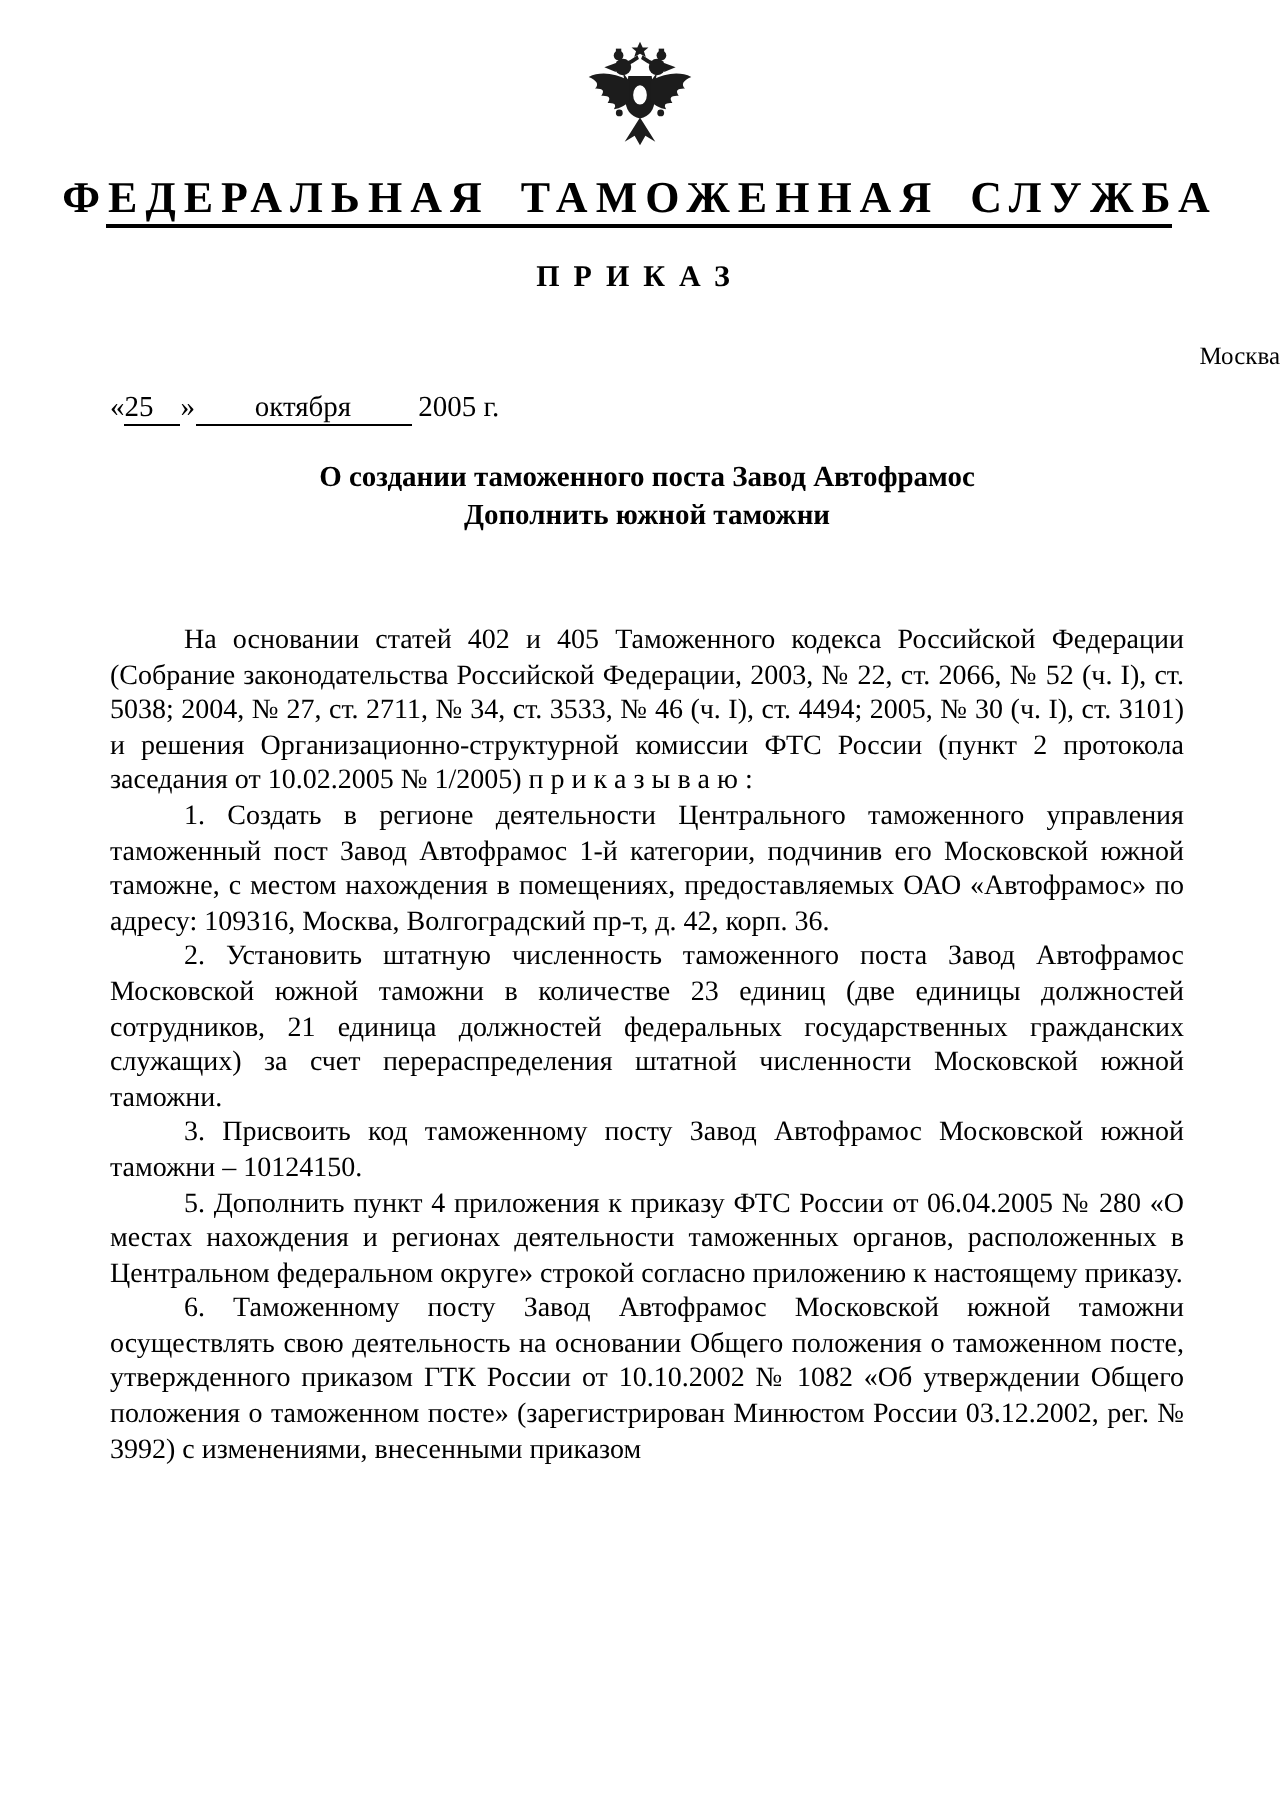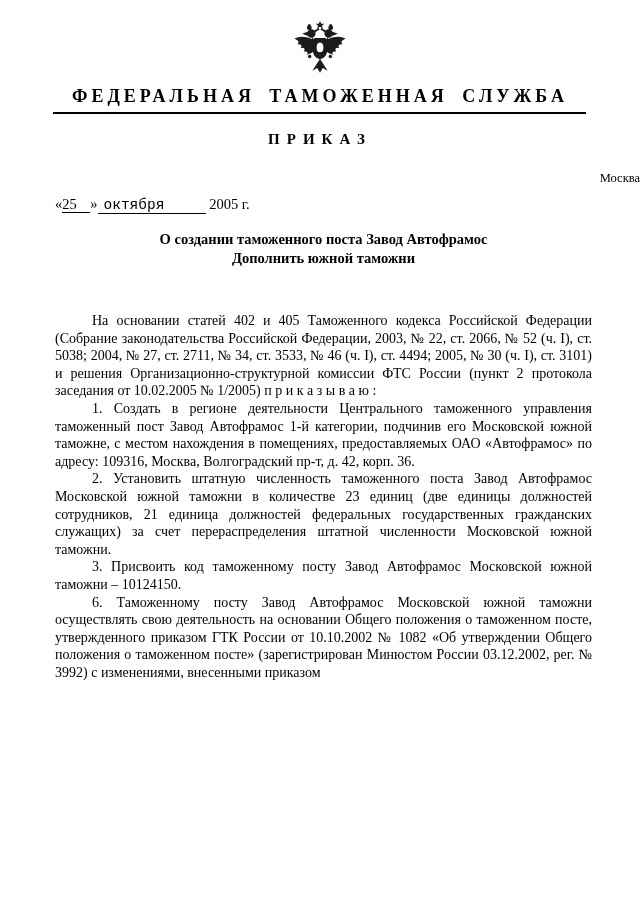--- a/index.html
+++ b/index.html
@@ -13,21 +13,21 @@
     overflow:hidden;
   }
   .emblem{
     position:absolute;top:20px;left:0;width:100%;
     display:flex;justify-content:center;
   }
   .org-name{
     position:absolute;top:86px;left:0;width:100%;
     text-align:center;
     font-weight:bold;
-    font-size:18px;
+    font-size:22px;
     letter-spacing:4px;
     word-spacing:6px;
     white-space:nowrap;
   }
   .header-rule{
     position:absolute;top:112px;left:53px;width:533px;height:2px;
     background:#000;
   }
   .doc-type{
     position:absolute;top:131px;left:0;width:100%;
@@ -36,21 +36,21 @@
     font-size:15px;
     letter-spacing:7px;
   }
   .date-row{
     position:absolute;top:150px;left:55px;right:50px;
     display:flex;justify-content:space-between;align-items:flex-end;
     font-size:14.5px;
   }
   .u{border-bottom:1px solid #000;display:inline-block;line-height:15px;margin-top:47px;}
   .u-day{min-width:24px;text-align:left;padding-right:4px;}
-  .u-month{min-width:96px;padding:0 6px;font-family:Liberation Mono, monospace;}
+  .u-month{min-width:96px;text-align:center;padding:0 6px;}
   .num-block{white-space:nowrap;}
   .u-num{min-width:92px;text-align:left;padding-left:3px;}
   .u-ext{width:18px;height:1px;background:#000;display:inline-block;margin-left:7px;vertical-align:bottom;margin-bottom:0px;}
   .city{
     position:absolute;top:171px;left:0;width:100%;
     text-align:right;font-size:12.5px;
   }
   .doc-title{
     position:absolute;top:230px;left:55px;width:537px;
     text-align:center;font-weight:bold;font-size:14.5px;line-height:19px;
@@ -122,16 +122,17 @@
   <div class="doc-title">
     <div>О создании таможенного поста Завод Автофрамос</div>
     <div>Дополнить южной таможни</div>
   </div>
 
   <div class="body-text">
     <p>На основании статей 402 и 405 Таможенного кодекса Российской Федерации (Собрание законодательства Российской Федерации, 2003, № 22, ст. 2066, № 52 (ч. I), ст. 5038; 2004, № 27, ст. 2711, № 34, ст. 3533, № 46 (ч. I), ст. 4494; 2005, № 30 (ч. I), ст. 3101) и решения Организационно-структурной комиссии ФТС России (пункт 2 протокола заседания от 10.02.2005 № 1/2005) п р и к а з ы в а ю :</p>
     <p>1.  Создать в регионе деятельности Центрального таможенного управления таможенный пост Завод Автофрамос 1-й категории, подчинив его Московской южной таможне, с местом нахождения в помещениях, предоставляемых ОАО «Автофрамос» по адресу: 109316, Москва, Волгоградский пр-т, д. 42, корп. 36.</p>
     <p>2.  Установить штатную численность таможенного поста Завод Автофрамос Московской южной таможни в количестве 23 единиц (две единицы должностей сотрудников, 21 единица должностей федеральных государственных гражданских служащих) за счет перераспределения штатной численности Московской южной таможни.</p>
     <p>3.  Присвоить код таможенному посту Завод Автофрамос Московской южной таможни – 10124150.</p>
+    <p>5.  Дополнить пункт 4 приложения к приказу ФТС России от 06.04.2005 № 280 «О местах нахождения и регионах деятельности таможенных органов, расположенных в Центральном федеральном округе» строкой согласно приложению к настоящему приказу.</p>
     <p>6.  Таможенному посту Завод Автофрамос Московской южной таможни осуществлять свою деятельность на основании Общего положения о таможенном посте, утвержденного приказом ГТК России от 10.10.2002 № 1082 «Об утверждении Общего положения о таможенном посте» (зарегистрирован Минюстом России 03.12.2002, рег. № 3992) с изменениями, внесенными приказом</p>
   </div>
 
 </div>
 
 </body></html>

